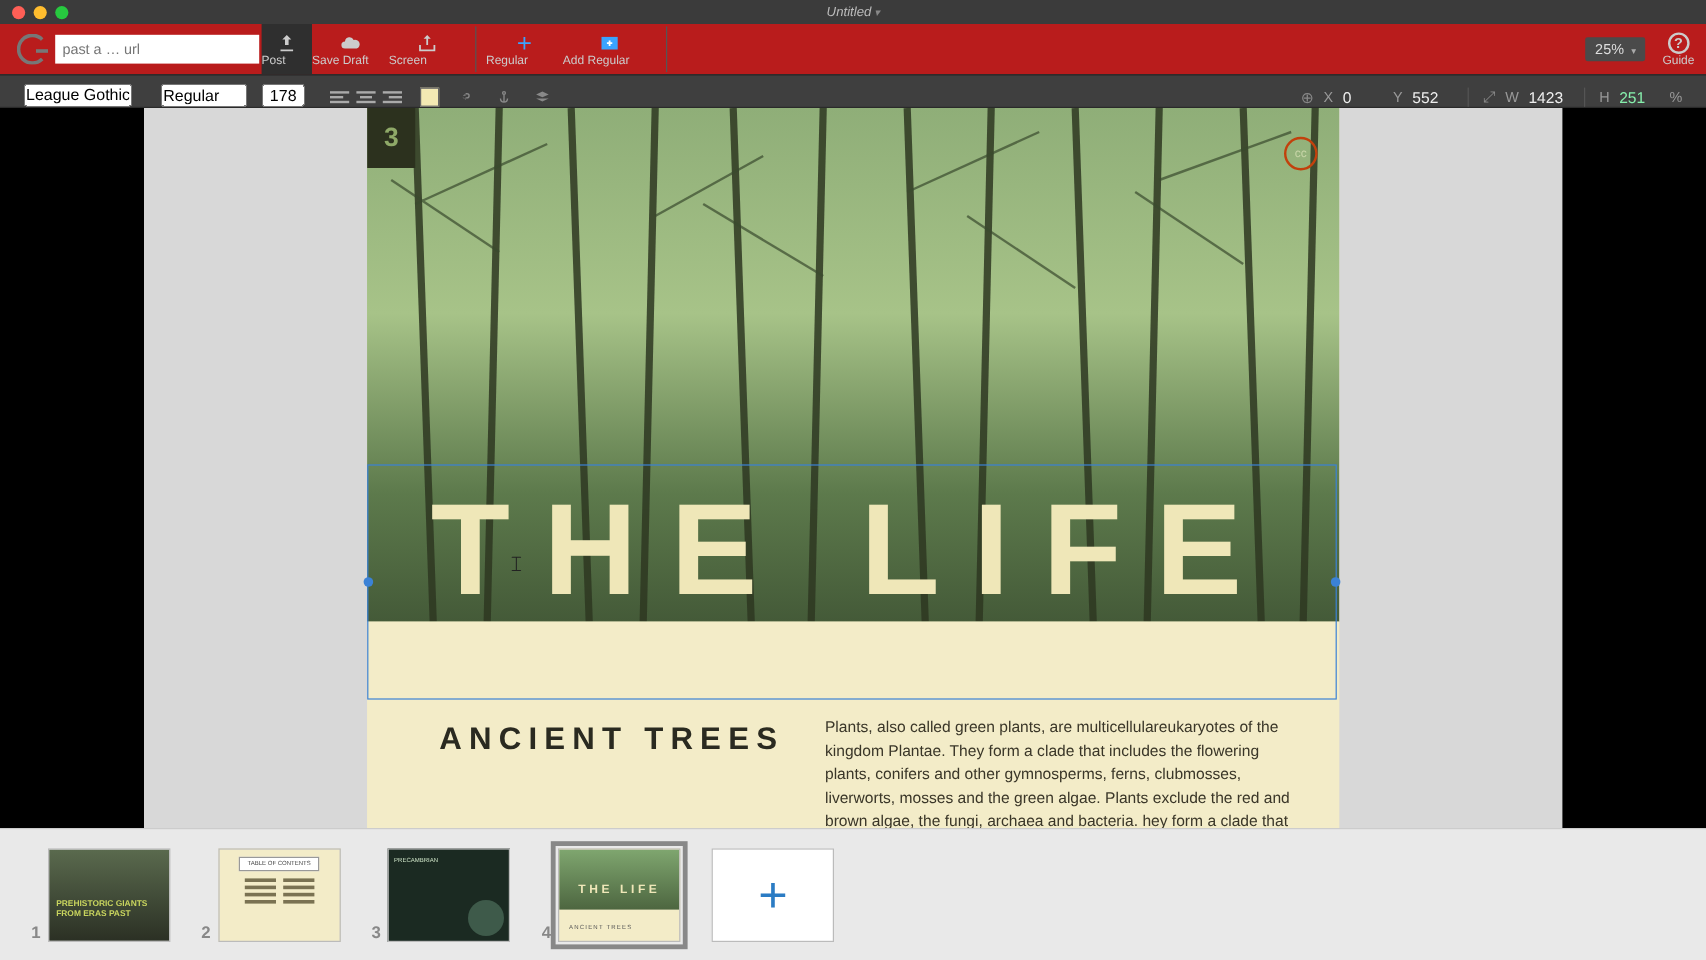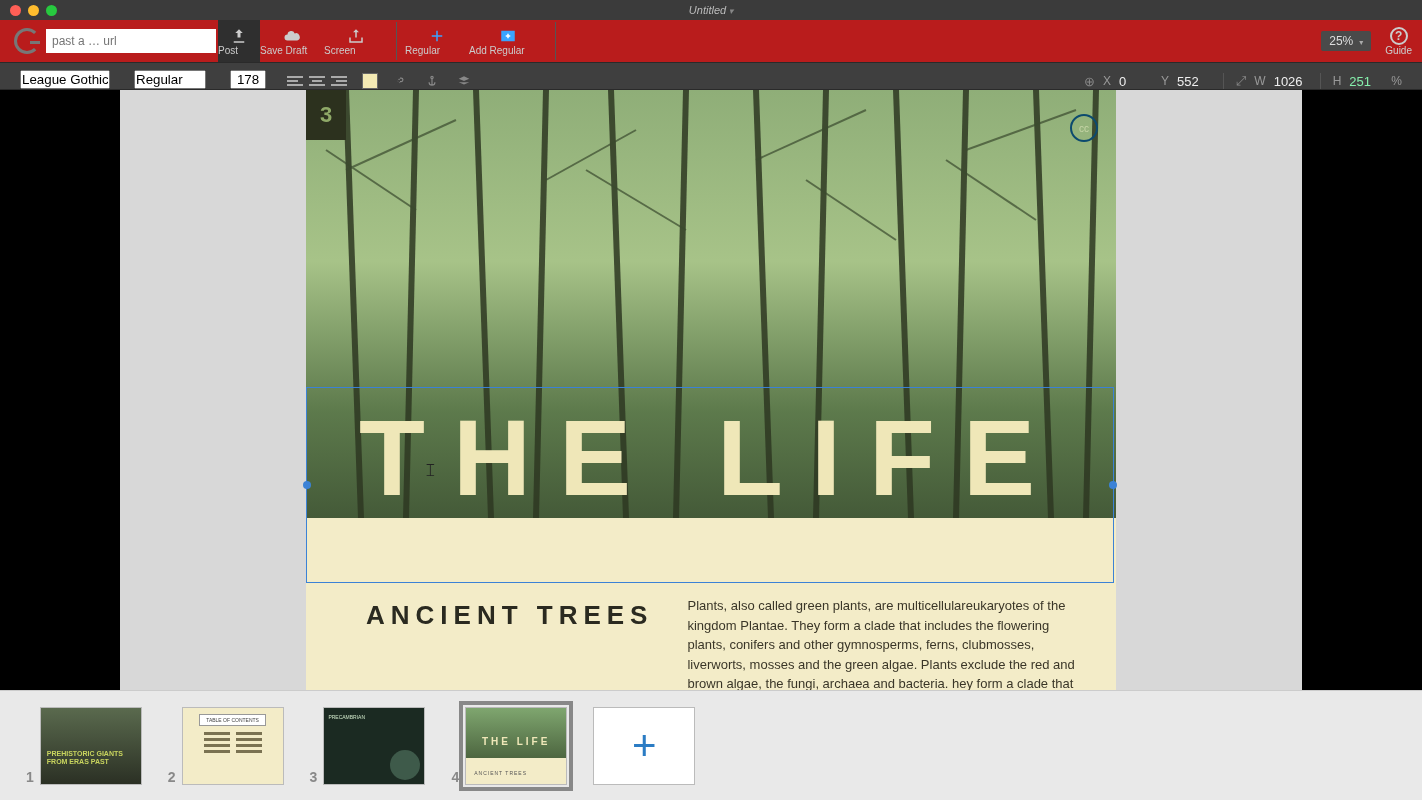--- a/index.html
+++ b/index.html
@@ -22,42 +22,42 @@
   .tb-btn .ic{height:18px;display:flex;align-items:center;justify-content:center;}
   .tb-btn .ic svg{width:18px;height:18px;fill:#ccc;}
   .sep{width:1px;height:38px;background:#555;margin:0 8px;}
   .toolbar-right{margin-left:auto;display:flex;align-items:center;gap:14px;}
   .zoom{background:#4a4a4a;padding:3px 8px;font-size:12px;color:#ddd;border-radius:2px;position:relative;}
   .zoom:after{content:"▾";font-size:8px;margin-left:6px;color:#aaa;}
   .guide{display:flex;flex-direction:column;align-items:center;font-size:10px;color:#ccc;}
   .guide .q{width:18px;height:18px;border:2px solid #ccc;border-radius:50%;display:flex;align-items:center;justify-content:center;font-size:12px;font-weight:bold;}
 
   .propbar{height:28px;background:#3f3f3f;display:flex;align-items:flex-end;padding:0 20px;font-size:11px;border-top:1px solid #2a2a2a;border-bottom:1px solid #2a2a2a;}
-  .font-name{width:90px;} .font-weight{width:72px;margin-left:24px;} .font-size{width:36px;margin-left:24px;text-align:center;}
+  .font-name{width:90px;} .font-weight{width:72px;margin-left:24px;} .font-size{width:36px;margin-left:12px;text-align:center;}
   .align-group{display:flex;gap:4px;margin-left:20px;}
   .align-btn{width:18px;height:16px;display:flex;flex-direction:column;justify-content:space-around;padding:2px 1px;cursor:pointer;}
   .align-btn span{height:2px;background:#aaa;}
   .swatch{width:16px;height:16px;background:#f3e9b3;margin-left:14px;border:1px solid #666;}
   .mini-ic{width:20px;height:16px;margin-left:12px;display:flex;align-items:center;justify-content:center;}
   .mini-ic svg{width:16px;height:14px;fill:#888;}
   .prop-right{margin-left:auto;display:flex;align-items:center;gap:8px;}
   .pr-lab{color:#999;font-size:12px;}
   .pr-val{color:#eee;font-size:13px;min-width:34px;}
   .pr-val.dim{color:#86efac;}
   .pr-ic{color:#888;font-size:13px;}
   .pr-bar{width:1px;height:16px;background:#555;margin:0 4px;}
 
   .workspace{flex:1;display:flex;background:#000;}
   .sidepad{width:120px;background:#000;}
   .canvas-wrap{flex:1;background:#d8d8d8;display:flex;justify-content:center;overflow:hidden;position:relative;}
   .canvas{width:810px;height:100%;position:relative;background:#f3ecc8;}
   .forest{position:absolute;top:0;left:0;right:0;height:428px;overflow:hidden;background:linear-gradient(180deg,#7fa66f 0%,#9bbd7a 40%,#5e7a4e 80%,#4d6640 100%);}
   .forest svg{width:100%;height:100%;}
   .page-badge{position:absolute;top:0;left:0;background:#2c311e;color:#8fa968;padding:12px 14px;font-size:22px;font-weight:bold;z-index:3;}
-  .cc-badge{position:absolute;top:24px;right:18px;width:28px;height:28px;border:2px solid #0c4a6e;border-radius:50%;z-index:3;display:flex;align-items:center;justify-content:center;color:#c8d6a8;font-size:10px;font-weight:normal;}
+  .cc-badge{position:absolute;top:24px;right:18px;width:28px;height:28px;border:2px solid #c2410c;border-radius:50%;z-index:3;display:flex;align-items:center;justify-content:center;color:#c8d6a8;font-size:10px;font-weight:normal;}
   .sel-box{position:absolute;top:297px;left:0;width:808px;height:196px;border:1px solid #3b82d6;z-index:5;pointer-events:none;}
   .sel-box .h{position:absolute;width:8px;height:8px;background:#3b82d6;border-radius:50%;}
   .sel-box .h.l{left:-4px;top:calc(50% - 4px);} .sel-box .h.r{right:-4px;top:calc(50% - 4px);}
   .title-text{position:absolute;top:314px;left:0;right:0;text-align:center;color:#efe7b8;font-size:108px;letter-spacing:28px;font-weight:800;font-family:Arial,sans-serif;z-index:4;line-height:1;}
   .lower{position:absolute;top:428px;left:0;right:0;bottom:0;background:#f3ecc8;padding:28px 40px 20px 60px;display:flex;gap:34px;}
   .subtitle{font-size:26px;font-weight:800;letter-spacing:6px;color:#2a2a20;white-space:nowrap;margin-top:54px;}
   .body{font-size:13px;line-height:1.5;color:#3a3628;max-width:460px;margin-top:50px;}
   .cursor-i{position:absolute;top:370px;left:118px;z-index:6;font-size:18px;color:#222;}
 
   .thumbbar{height:110px;background:#e9e9e9;display:flex;align-items:center;padding:0 26px;gap:26px;border-top:1px solid #ccc;}
@@ -194,21 +194,21 @@
 
   <div class="prop-right">
     <span class="pr-ic">⊕</span>
     <span class="pr-lab">X</span>
     <span class="pr-val">0</span>
     <span class="pr-lab">Y</span>
     <span class="pr-val">552</span>
     <div class="pr-bar"></div>
     <span class="pr-ic">⤢</span>
     <span class="pr-lab">W</span>
-    <span class="pr-val">1026</span>
+    <span class="pr-val">1423</span>
     <div class="pr-bar"></div>
     <span class="pr-lab">H</span>
     <span class="pr-val dim">251</span>
     <span class="pr-lab dim">%</span>
   </div>
 </div>
 
 <div class="workspace">
   <div class="sidepad"></div>
   <div class="canvas-wrap">

